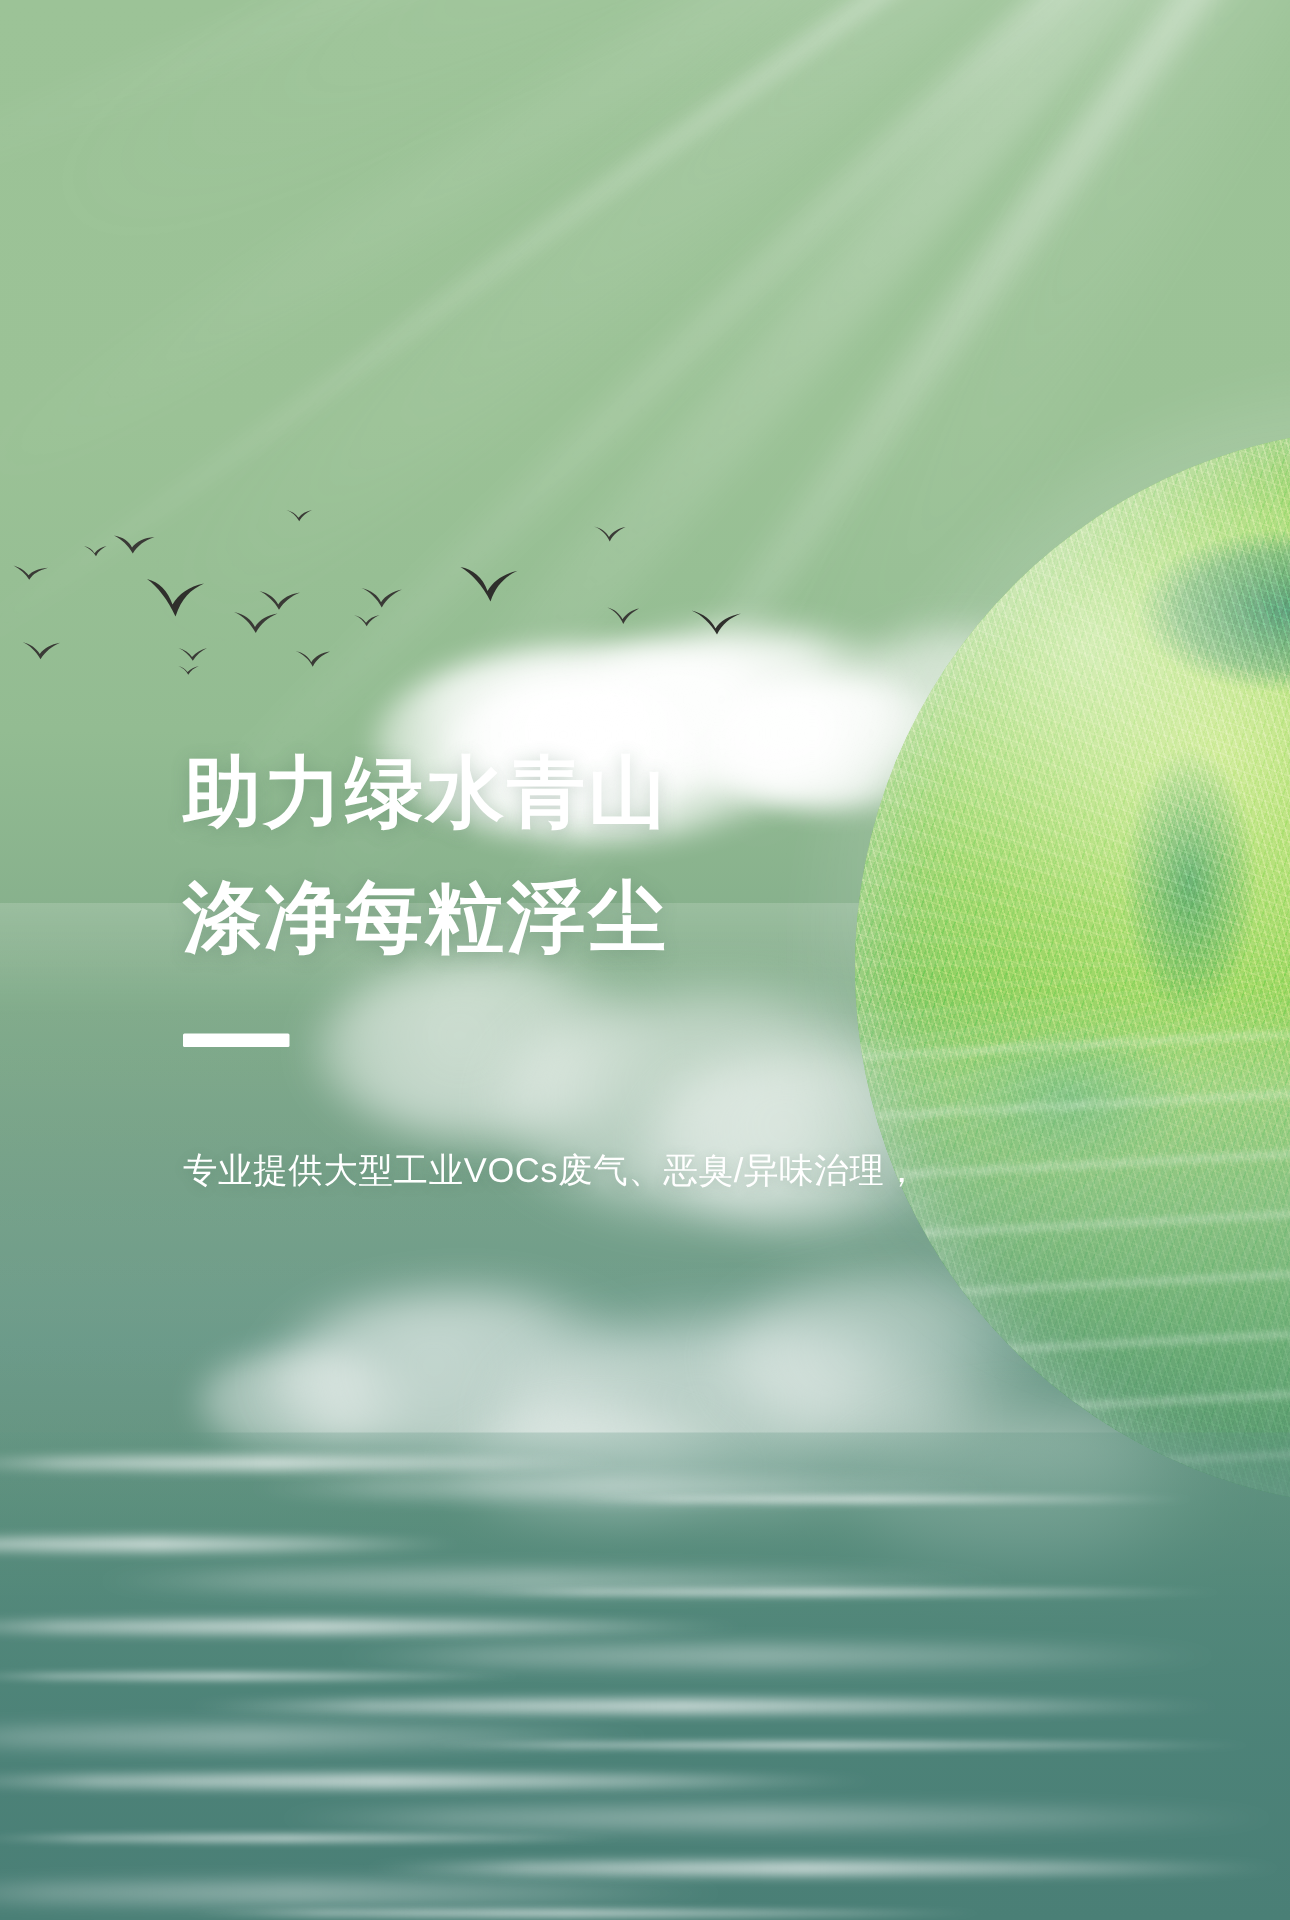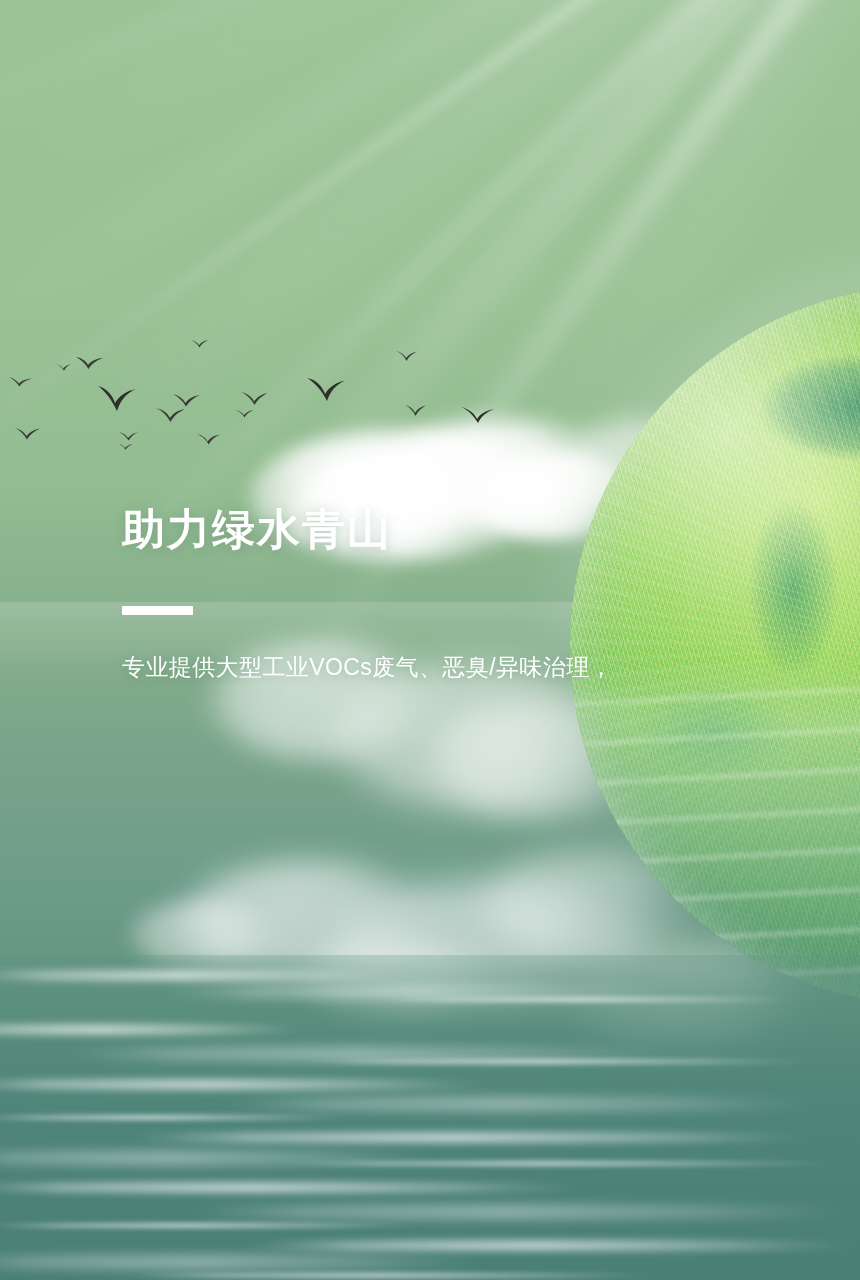--- a/index.html
+++ b/index.html
@@ -199,35 +199,35 @@
 
   
   .content{
     position:absolute;
     left:122px; top:488px;
     width:600px;
     z-index:30;
   }
   .headline{
     color:#ffffff;
-    font-size:43px;
+    font-size:52px;
     line-height:83px;
     font-weight:700;
     letter-spacing:2px;
     white-space:nowrap;
     text-shadow:0 2px 12px rgba(70,110,85,.30);
   }
   .rule{
     width:71px; height:9px;
     background:#ffffff;
     margin-top:35px;
     border-radius:1px;
   }
   .sub{
-    margin-top:32px;
+    margin-top:62px;
     color:#ffffff;
     font-size:23px;
     line-height:40px;
     font-weight:400;
     letter-spacing:.4px;
     white-space:nowrap;
     text-shadow:0 1px 8px rgba(70,110,85,.28);
   }
 </style>
 </head>
@@ -383,17 +383,18 @@
     </span>
     <span class="bird" style="left:55px;  top:362px;">
       <svg width="18" height="10" viewBox="0 0 18 10">
           <path d="M1 2 C4 2.7 6.5 4.2 8 6.8 C10 4.2 13 2.7 16 2 C13 3.6 10.5 5.5 9 8.8 C7 5.5 4 3.2 1 2 Z" fill="#3A3A36"></path>
         </svg>
     </span>
   </div>
 
   <div class="content">
     <div class="headline">助力绿水青山</div>
+    <div class="headline">涤净每粒浮尘</div>
     <div class="rule"></div>
     <div class="sub">专业提供大型工业VOCs废气、恶臭/异味治理，</div>
   </div>
 
 </div>
 
 </body></html>

